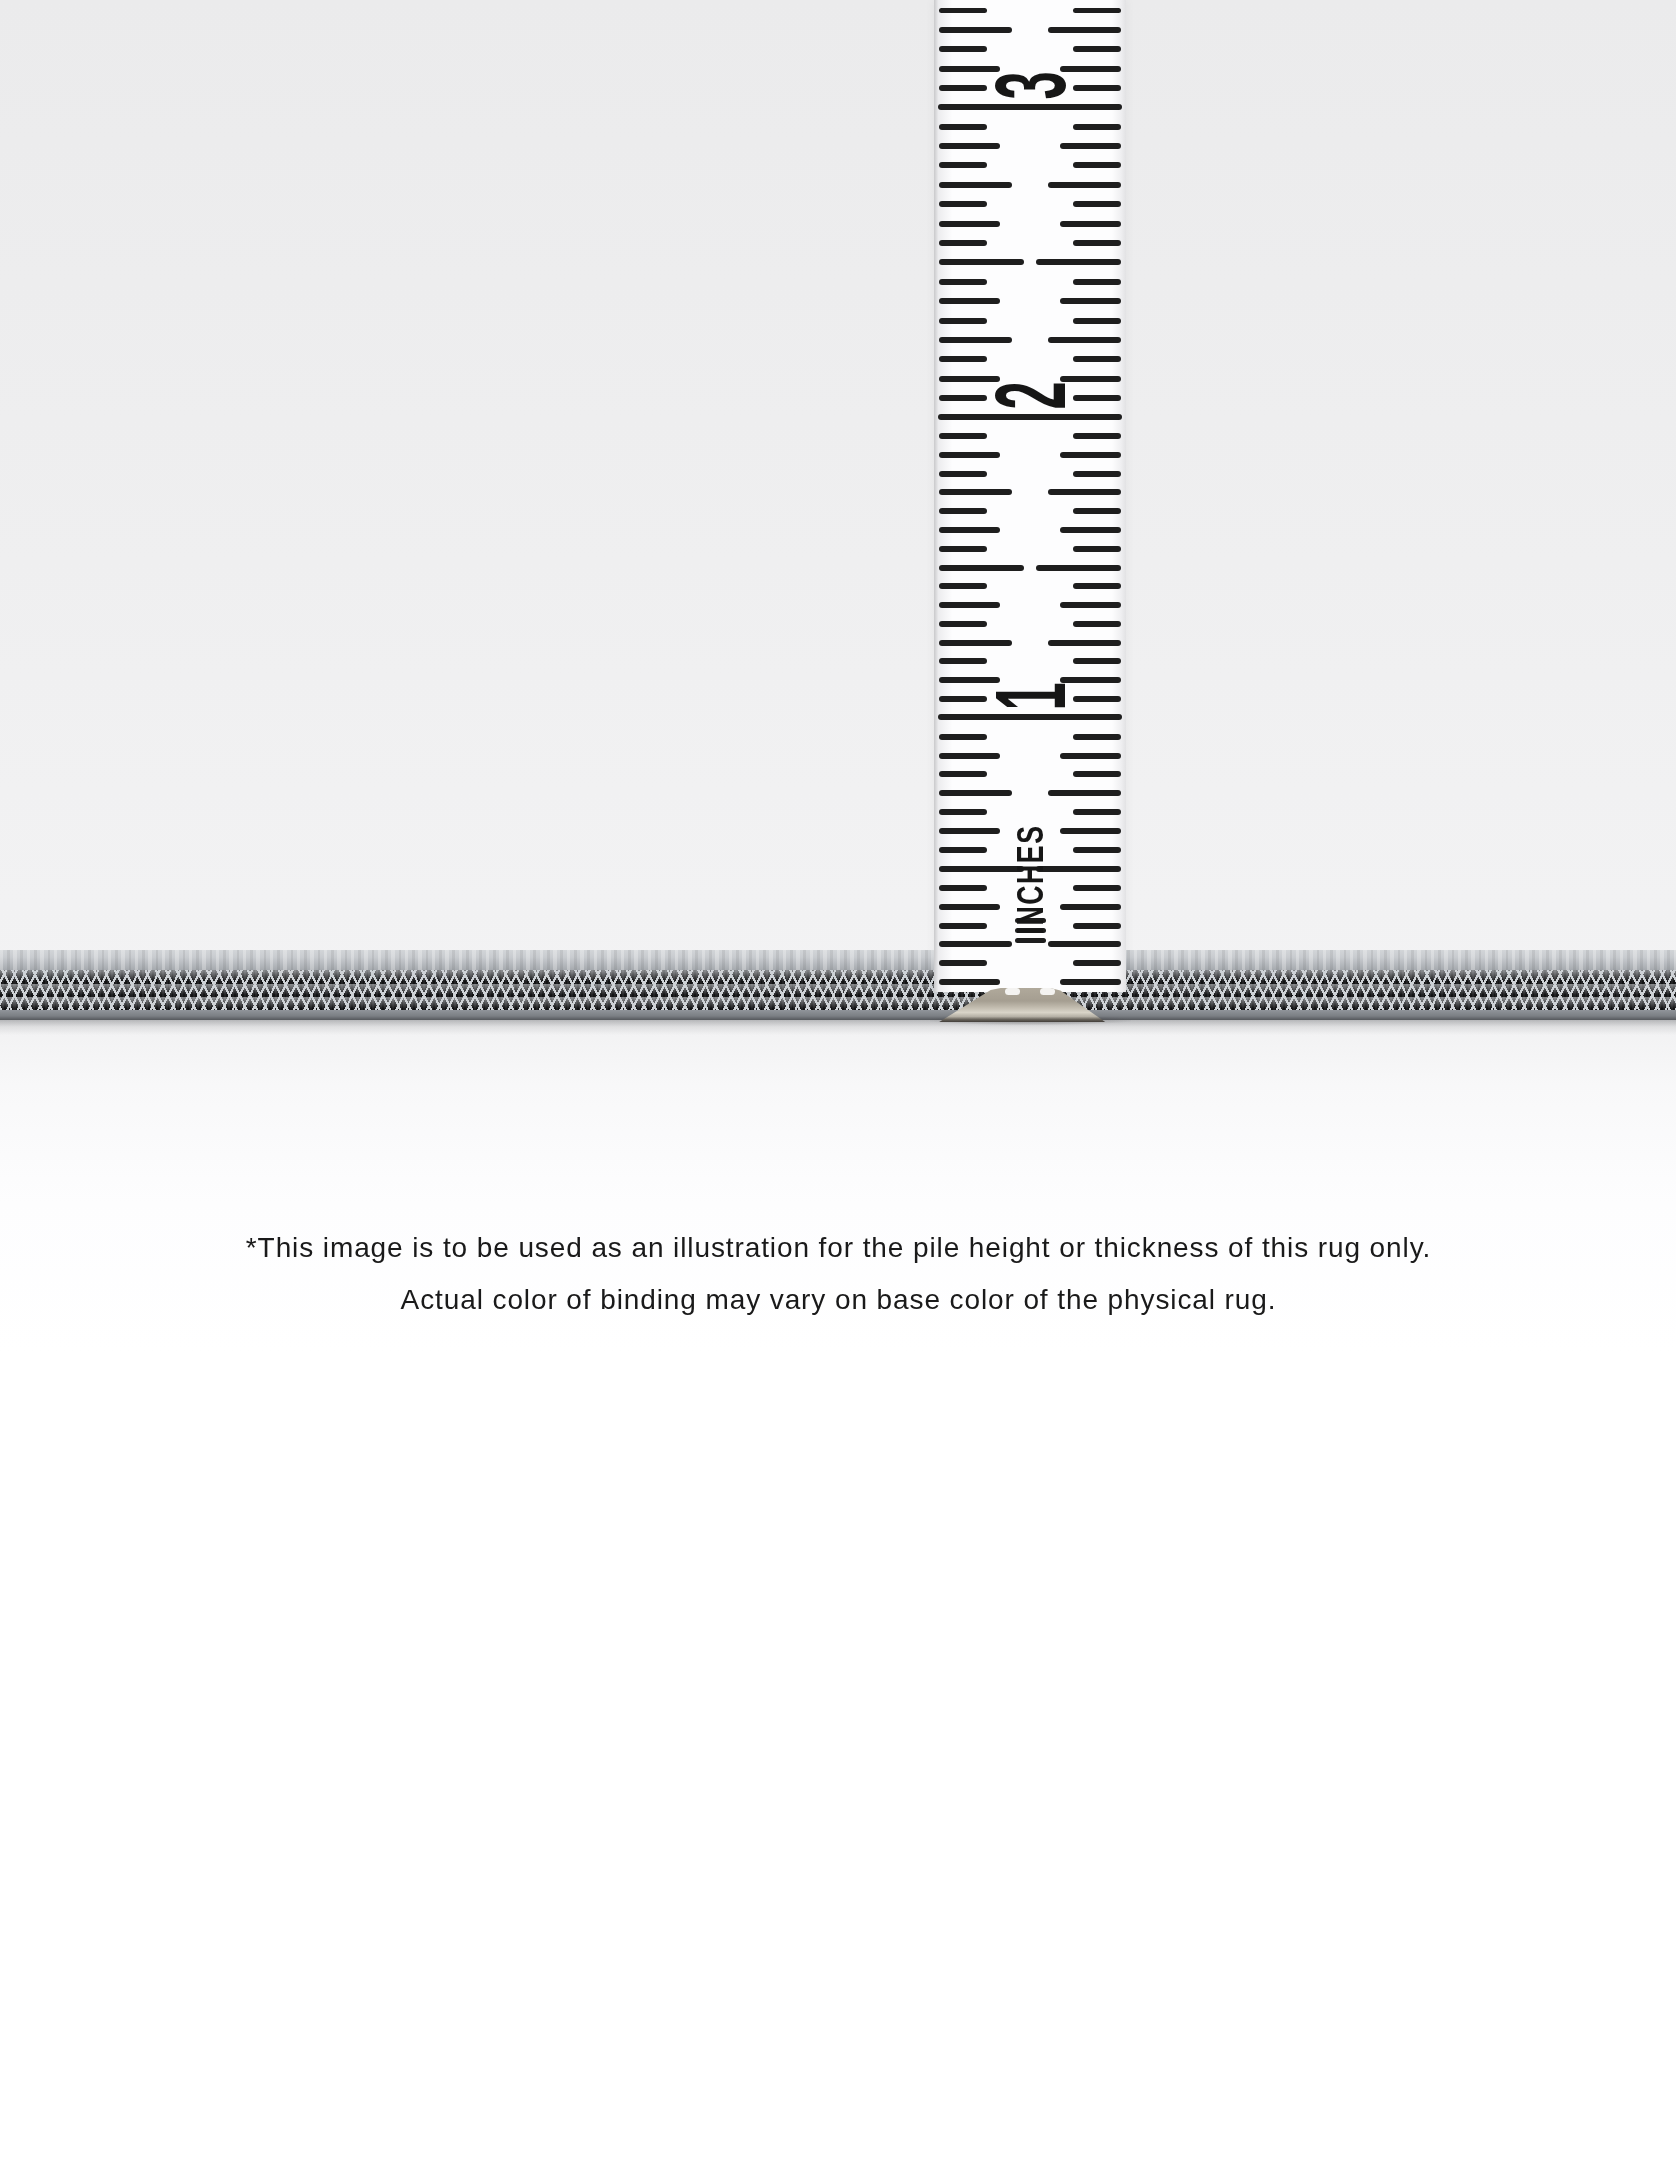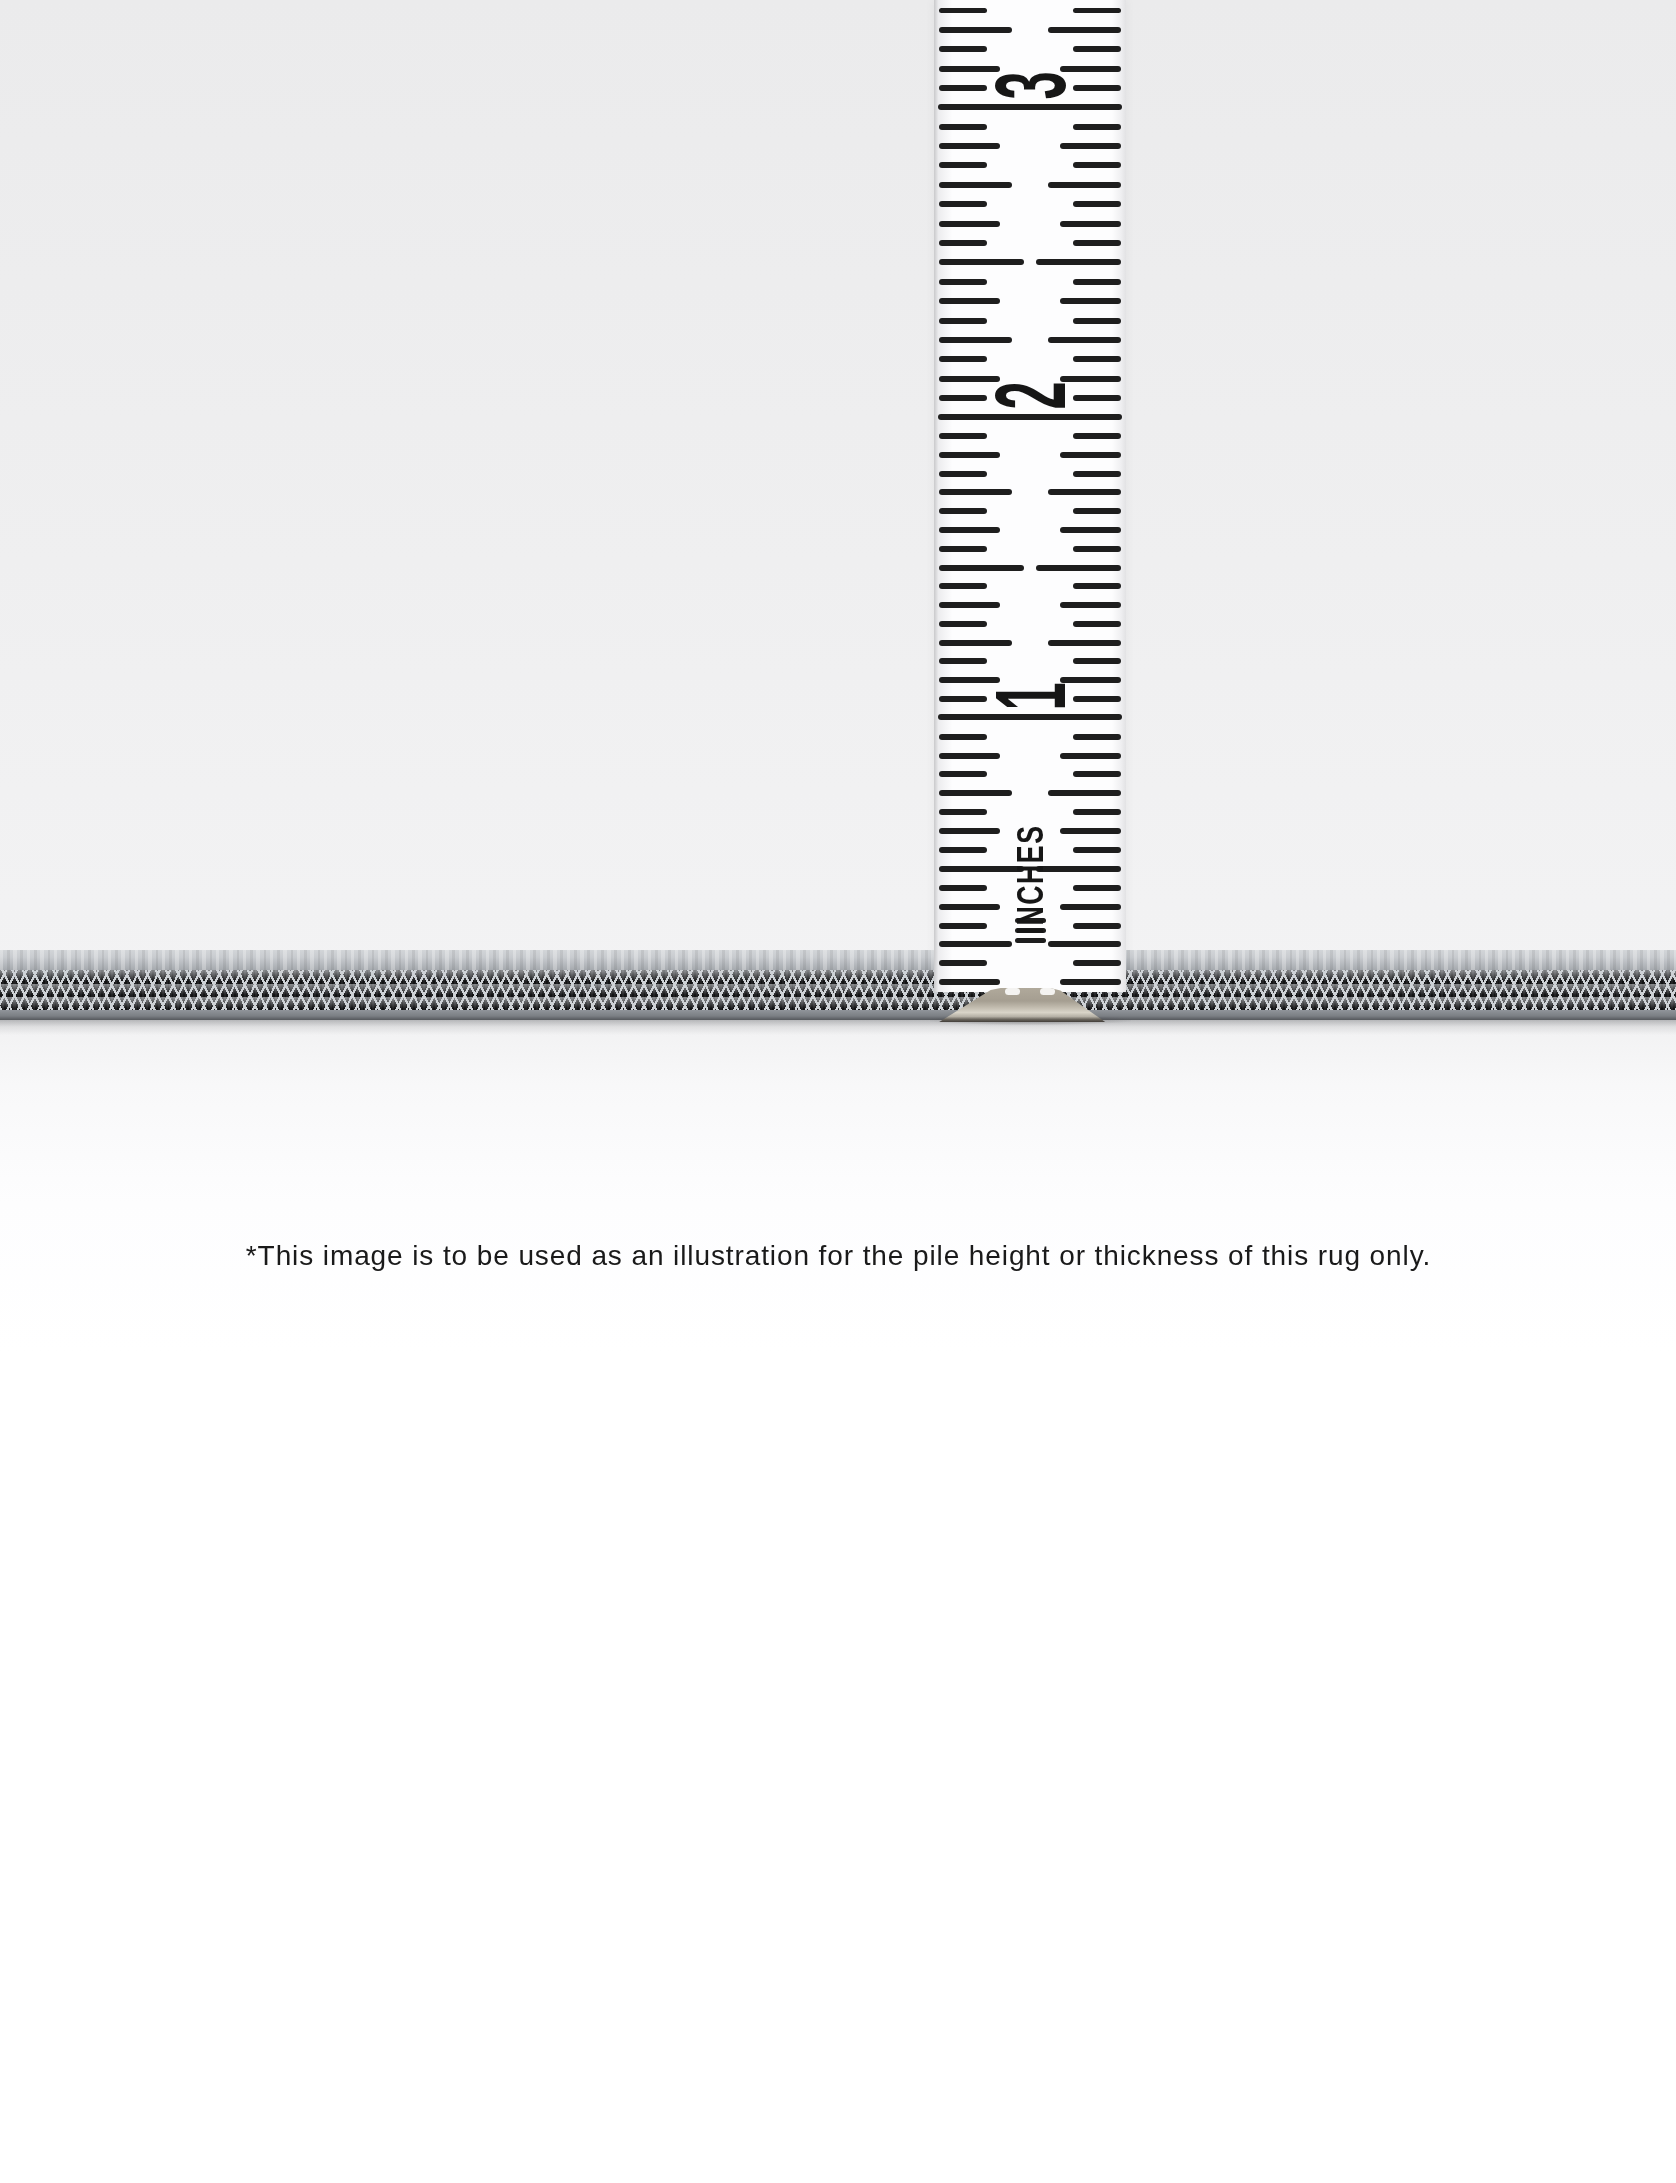--- a/index.html
+++ b/index.html
@@ -83,21 +83,21 @@
   .tip-shadow{
     position:absolute;left:-4.4px;top:1017px;width:201px;height:7.9px;z-index:3;
     background:radial-gradient(ellipse at 50% 40%,rgba(60,60,62,.35) 0%,rgba(60,60,62,.12) 55%,rgba(60,60,62,0) 75%);
   }
   
   .disclaimer{
     position:absolute;left:0;top:1222px;width:1677px;z-index:5;
     text-align:center;color:var(--text);
     font-size:28px;line-height:52px;letter-spacing:0.9px;font-weight:400;
   }
-  .disclaimer p{margin:8px;}
+  .disclaimer p{margin:0;}
 </style>
 </head>
 <body>
 
 <div class="wall"></div>
 <div class="surface"></div>
 
 <div class="rug">
   <div class="rug-top"></div>
   <div class="rug-weave"></div>
@@ -229,14 +229,15 @@
 
   <div class="tip-shadow"></div>
   <div class="ruler-tip">
     <div class="tip-notch n1"></div>
     <div class="tip-notch n2"></div>
   </div>
 </div>
 
 <div class="disclaimer">
   <p>*This image is to be used as an illustration for the pile height or thickness of this rug only.</p>
+  <p>Actual color of binding may vary on base color of the physical rug.</p>
 </div>
 
 
 </body></html>

